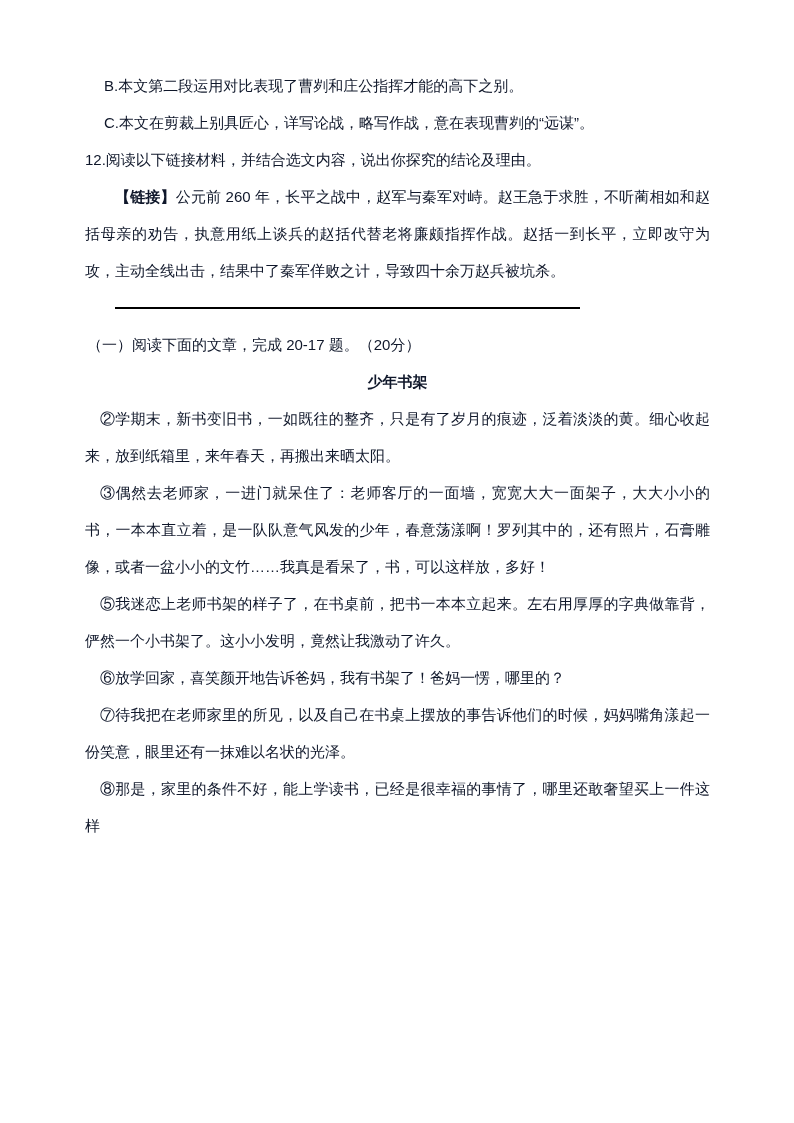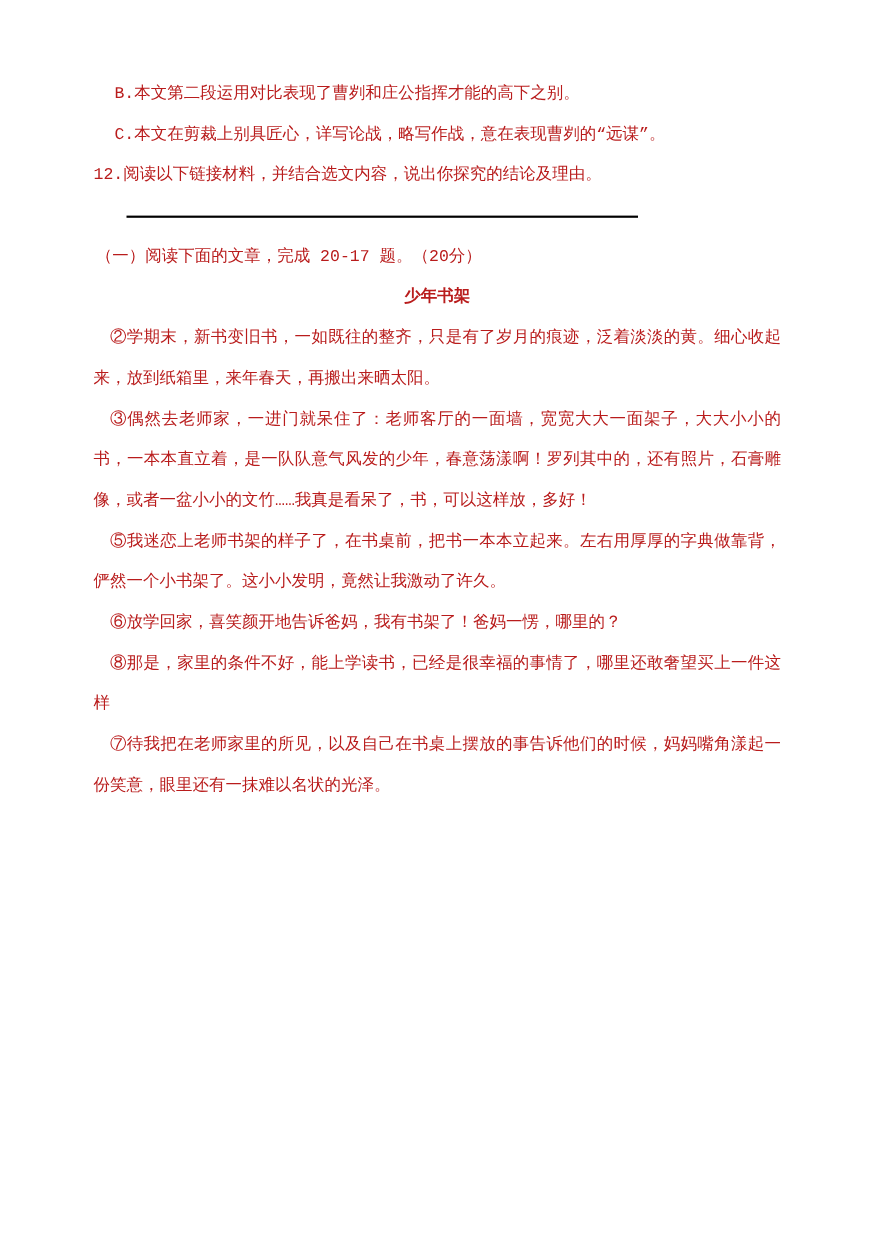--- a/index.html
+++ b/index.html
@@ -6,22 +6,22 @@
     margin: 0;
     padding: 0;
     background: #ffffff;
   }
   .page {
     position: relative;
     width: 794px;
     height: 1123px;
     background: #ffffff;
     overflow: hidden;
-    font-family: Liberation Mono, monospace;
-    color: #b91c1c;
+    font-family: Liberation Sans, sans-serif;
+    color: #0f172a;
   }
   .content {
     position: absolute;
     top: 67px;
     left: 85px;
     width: 625px;
     font-size: 15px;
     line-height: 37px;
     text-align: justify;
   }
@@ -71,30 +71,31 @@
 <body>
 
 <div class="page">
   <div class="content">
 
     <p class="option">B.本文第二段运用对比表现了曹刿和庄公指挥才能的高下之别。</p>
     <p class="option">C.本文在剪裁上别具匠心，详写论战，略写作战，意在表现曹刿的“远谋”。</p>
 
     <p class="q12">12.阅读以下链接材料，并结合选文内容，说出你探究的结论及理由。</p>
 
+    <p class="link-para"><span class="link-label">【链接】</span><span>公元前 260 年，长平之战中，赵军与秦军对峙。赵王急于求胜，不听蔺相如和赵括母亲的劝告，执意用纸上谈兵的赵括代替老将廉颇指挥作战。赵括一到长平，立即改守为攻，主动全线出击，结果中了秦军佯败之计，导致四十余万赵兵被坑杀。</span></p>
 
     <div class="divider-slot">
       <div class="divider-line"></div>
     </div>
 
     <p class="part-instruction">（一）阅读下面的文章，完成 20-17 题。（20分）</p>
 
     <p class="essay-title">少年书架</p>
 
     <p class="essay-para">②学期末，新书变旧书，一如既往的整齐，只是有了岁月的痕迹，泛着淡淡的黄。细心收起来，放到纸箱里，来年春天，再搬出来晒太阳。</p>
     <p class="essay-para">③偶然去老师家，一进门就呆住了：老师客厅的一面墙，宽宽大大一面架子，大大小小的书，一本本直立着，是一队队意气风发的少年，春意荡漾啊！罗列其中的，还有照片，石膏雕像，或者一盆小小的文竹……我真是看呆了，书，可以这样放，多好！</p>
     <p class="essay-para">⑤我迷恋上老师书架的样子了，在书桌前，把书一本本立起来。左右用厚厚的字典做靠背，俨然一个小书架了。这小小发明，竟然让我激动了许久。</p>
     <p class="essay-para">⑥放学回家，喜笑颜开地告诉爸妈，我有书架了！爸妈一愣，哪里的？</p>
+    <p class="essay-para">⑦待我把在老师家里的所见，以及自己在书桌上摆放的事告诉他们的时候，妈妈嘴角漾起一份笑意，眼里还有一抹难以名状的光泽。</p>
     <p class="essay-para">⑧那是，家里的条件不好，能上学读书，已经是很幸福的事情了，哪里还敢奢望买上一件这样</p>
-    <p class="essay-para">⑦待我把在老师家里的所见，以及自己在书桌上摆放的事告诉他们的时候，妈妈嘴角漾起一份笑意，眼里还有一抹难以名状的光泽。</p>
 
   </div>
 </div>
 
 </body></html>

